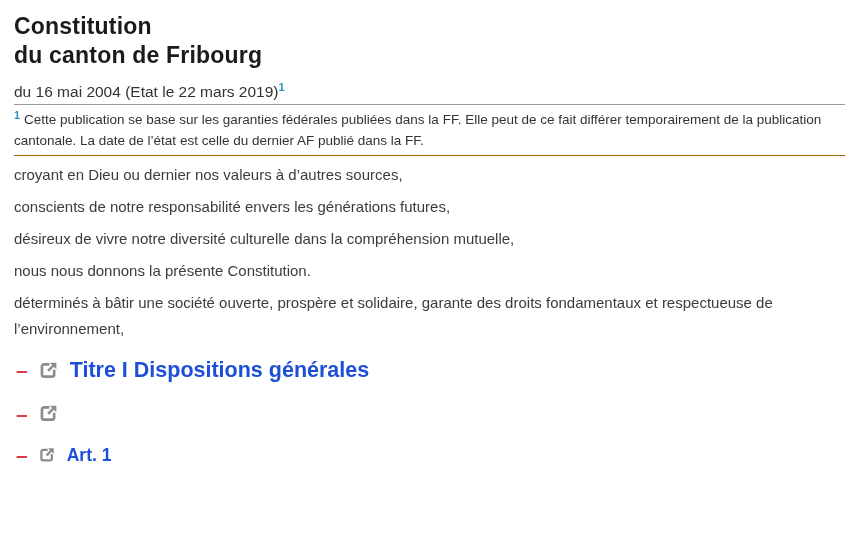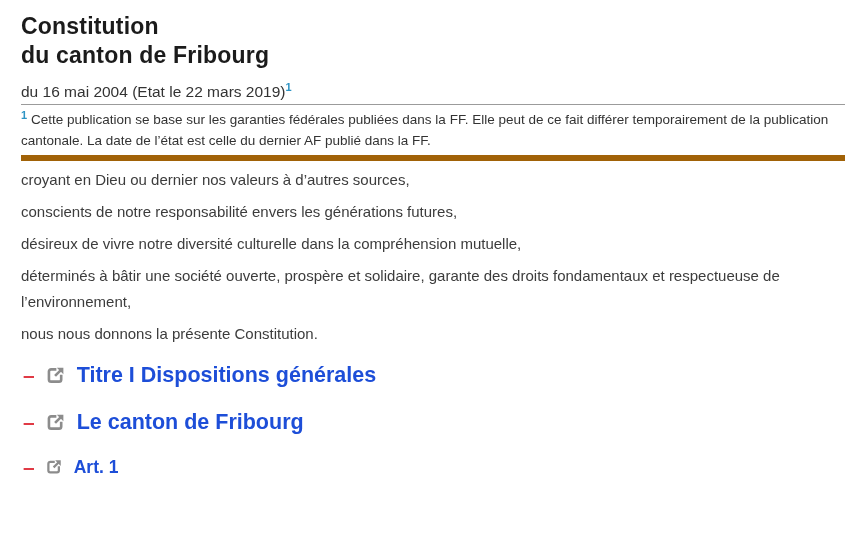--- a/index.html
+++ b/index.html
@@ -4,21 +4,21 @@
 <style>
   * { box-sizing: border-box; }
   html, body { margin: 0; padding: 0; }
   body {
     width: 860px; height: 546px;
     background: #ffffff;
     font-family: "Liberation Sans", sans-serif;
     color: #333;
     overflow: hidden;
   }
-  .doc { padding: 12px 15px 0 21px; }
+  .doc { padding: 12px 15px 0 14px; }
 
   h1.title {
     font-size: 23px; line-height: 29px;
     font-weight: 700; color: #1b1b1b;
     margin: 0 0 12px 0;
     letter-spacing: 0.2px;
   }
   .date-line {
     font-size: 15.5px; color: #333;
     margin: 0 0 2px 0; line-height: 20px;
@@ -26,21 +26,21 @@
   sup.ref-blue {
     color: #2e94c4; font-weight: 700; font-size: 11px;
     cursor: pointer; line-height: 0;
   }
   sup.ref-dark {
     color: #3c3c3c; font-size: 11px; line-height: 0;
   }
 
   .footnote {
     border-top: 1px solid #9b9b9b;
-    border-bottom: 6px solid #a16207;
+    border-bottom: 1px solid #a16207;
     padding: 4px 0 4px 0;
     font-size: 13.5px; line-height: 21px;
     color: #333;
   }
 
   .preamble { margin-top: 6px; }
   .preamble p {
     font-size: 15px; line-height: 26px;
     margin: 0 0 6px 0; color: #3c3c3c;
   }
@@ -84,22 +84,22 @@
   <p class="date-line"><span>du 16 mai 2004 (Etat le 22 mars 2019)</span><sup class="ref-blue">1</sup></p>
 
   <div class="footnote">
     <sup class="ref-blue">1</sup><span> Cette publication se base sur les garanties fédérales publiées dans la FF. Elle peut de ce fait différer temporairement de la publication cantonale. La date de l’état est celle du dernier AF publié dans la FF.</span>
   </div>
 
   <div class="preamble">
     <p>croyant en Dieu ou dernier nos valeurs à d’autres sources,</p>
     <p>conscients de notre responsabilité envers les générations futures,</p>
     <p>désireux de vivre notre diversité culturelle dans la compréhension mutuelle,</p>
+    <p>nous nous donnons la présente Constitution.</p>
     <p>déterminés à bâtir une société ouverte, prospère et solidaire, garante des droits fondamentaux et respectueuse de l’environnement,</p>
-    <p>nous nous donnons la présente Constitution.</p>
   </div>
 
   <div class="headings">
 
     <div class="heading-row lg">
       <span class="dash">–</span>
       <span class="ext-icon">
         <svg width="21" height="21" viewBox="0 0 24 24">
           <path d="M13 5 H7 a2.5 2.5 0 0 0 -2.5 2.5 v9 A2.5 2.5 0 0 0 7 19 h9 a2.5 2.5 0 0 0 2.5 -2.5 V11" fill="none" stroke="#8c8c8c" stroke-width="3"></path>
           <path d="M11.5 12.5 L19 5" fill="none" stroke="#8c8c8c" stroke-width="3"></path>
@@ -111,21 +111,20 @@
 
     <div class="heading-row lg">
       <span class="dash">–</span>
       <span class="ext-icon">
         <svg width="21" height="21" viewBox="0 0 24 24">
           <path d="M13 5 H7 a2.5 2.5 0 0 0 -2.5 2.5 v9 A2.5 2.5 0 0 0 7 19 h9 a2.5 2.5 0 0 0 2.5 -2.5 V11" fill="none" stroke="#8c8c8c" stroke-width="3"></path>
           <path d="M11.5 12.5 L19 5" fill="none" stroke="#8c8c8c" stroke-width="3"></path>
           <polygon points="13.5,3 21,3 21,10.5" fill="#8c8c8c"></polygon>
         </svg>
       </span>
-      <span class="heading-label">Le canton de Fribourg</span>
     </div>
 
     <div class="heading-row sm">
       <span class="dash">–</span>
       <span class="ext-icon">
         <svg width="18" height="18" viewBox="0 0 24 24">
           <path d="M13 5 H7 a2.5 2.5 0 0 0 -2.5 2.5 v9 A2.5 2.5 0 0 0 7 19 h9 a2.5 2.5 0 0 0 2.5 -2.5 V11" fill="none" stroke="#8c8c8c" stroke-width="3"></path>
           <path d="M11.5 12.5 L19 5" fill="none" stroke="#8c8c8c" stroke-width="3"></path>
           <polygon points="13.5,3 21,3 21,10.5" fill="#8c8c8c"></polygon>
         </svg>

